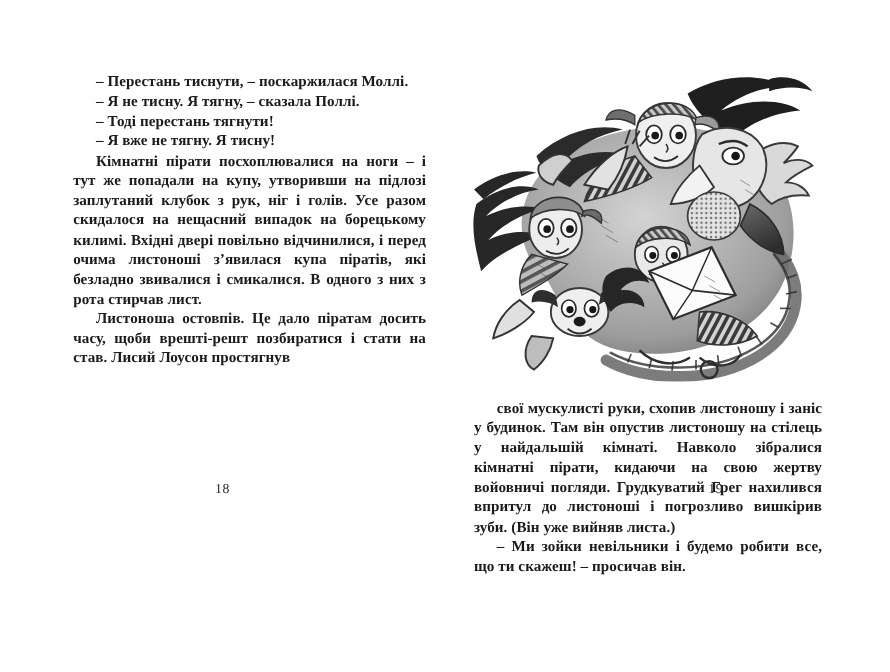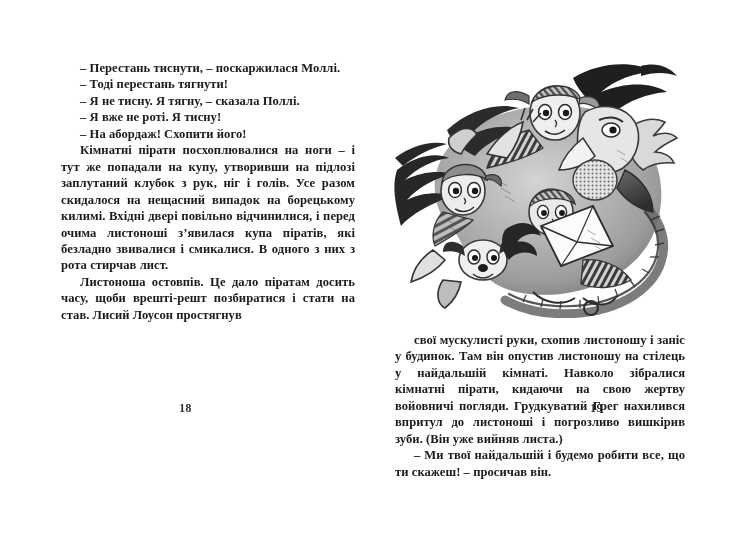--- a/index.html
+++ b/index.html
@@ -45,21 +45,21 @@
     text-indent: 19px;
   }
 
   .folio {
     position: absolute;
     bottom: 28px;
     left: 0;
     width: 100%;
     text-align: center;
     font-size: 11.5px;
-    font-weight: 700;
+    font-weight: 400;
     color: #2a2a2a;
     letter-spacing: 0.5px;
   }
   .page-left .folio  { padding-right: 45px; }
   .page-right .folio { padding-right: 0px; padding-left: 40px; }
 
   
   .illo-wrap {
     width: 293px;
     height: 258px;
@@ -73,24 +73,23 @@
   }
 </style>
 </head>
 <body>
 
 <div class="spread">
 
   <div class="page page-left">
     <div class="body-text">
       <p>– Перестань тиснути, – поскаржилася Моллі.</p>
+      <p>– Я не тисну. Я тягну, – сказала Поллі.</p>
       <p>– Тоді перестань тягнути!</p>
-      <p>– Я не тисну. Я тягну, – сказала Поллі.</p>
-      <p>– Я вже не роті. Я тисну!</p>
-      <p>– На абордаж! Схопити його!</p>
+      <p>– Я вже не тягну. Я тисну!</p>
       <p>Кімнатні пірати посхоплювалися на ноги – і тут же попадали на купу, утворивши на підлозі заплутаний клубок з рук, ніг і голів. Усе разом скидалося на нещасний випадок на борецькому килимі. Вхідні двері повільно відчинилися, і перед очима листоноші з’явилася купа піратів, які безладно звивалися і смикалися. В одного з них з рота стирчав лист.</p>
       <p>Листоноша остовпів. Це дало піратам досить часу, щоби врешті-решт позбиратися і стати на став. Лисий Лоусон простягнув</p>
     </div>
     <div class="folio">18</div>
   </div>
 
   <div class="page page-right">
 
     <div class="illo-wrap">
       <svg viewBox="0 0 293 258" xmlns="http://www.w3.org/2000/svg" aria-hidden="true">
@@ -288,19 +287,19 @@
           <path d="M110 120 l10 6 M114 128 l10 6 M118 136 l10 6"></path>
           <path d="M200 170 l9 5 M204 178 l9 5 M208 186 l9 5"></path>
           <path d="M60 160 l8 4 M64 168 l8 4"></path>
           <path d="M230 90 l8 5 M234 98 l8 5"></path>
         </g>
       </svg>
     </div>
 
     <div class="body-text txt-col-right">
       <p>свої мускулисті руки, схопив листоношу і заніс у будинок. Там він опустив листоношу на стілець у найдальшій кімнаті. Навколо зібралися кімнатні пірати, кидаючи на свою жертву войовничі погляди. Грудкуватий Грег нахилився впритул до листоноші і погрозливо вишкірив зуби. (Він уже вийняв листа.)</p>
-      <p>– Ми твої найдальшій і будемо робити все, що ти скажеш! – просичав він.</p>
+      <p>– Ми зойки невільники і будемо робити все, що ти скажеш! – просичав він.</p>
     </div>
 
     <div class="folio">19</div>
   </div>
 
 </div>
 
 </body></html>

